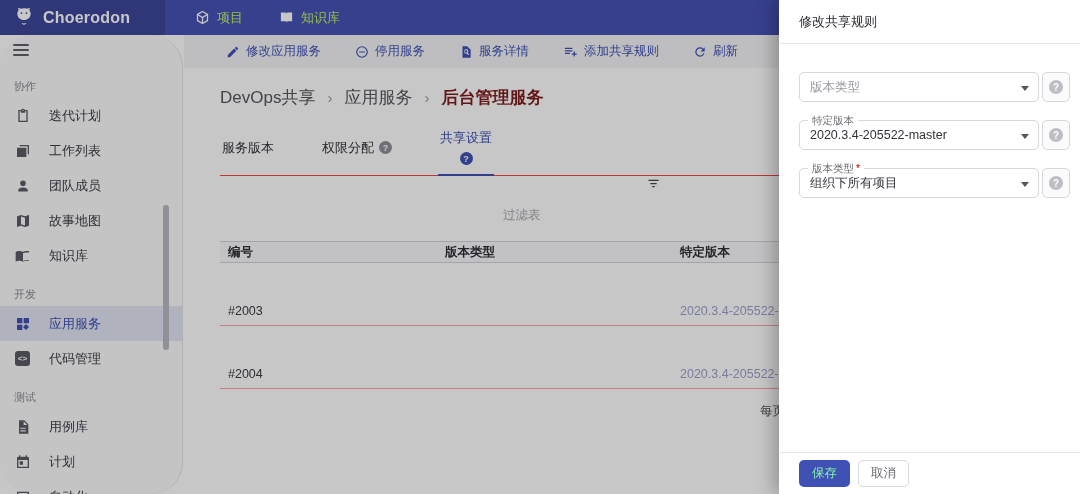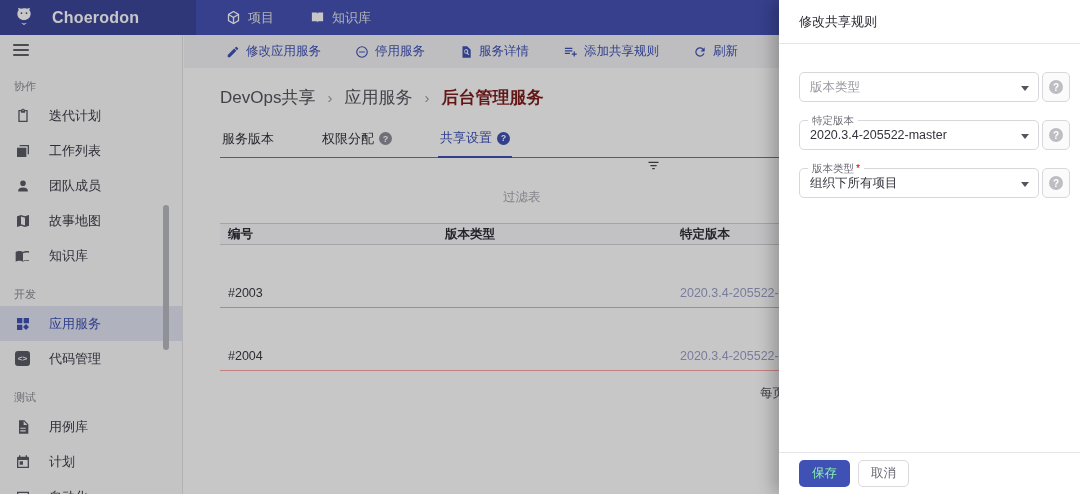--- a/index.html
+++ b/index.html
@@ -1,31 +1,31 @@
 <!DOCTYPE html>
 <html><head>
 <meta charset="utf-8">
 <style>
   * { margin:0; padding:0; box-sizing:border-box; }
   html,body { width:1080px; height:494px; overflow:hidden; }
   body { font-family:"Liberation Sans","DejaVu Sans",sans-serif; background:#fff; position:relative; font-size:13px; color:#33333b; }
 
   
   .topbar { position:absolute; top:0; left:0; width:1080px; height:35px; background:#4653b5; display:flex; align-items:stretch; z-index:10; }
-  .logo-area { width:196px; background:#3e479b; display:flex; align-items:center; padding-left:14px; gap:18px; }
+  .logo-area { width:165px; background:#3e479b; display:flex; align-items:center; padding-left:14px; gap:9px; }
   .logo-area .brand { color:#fff; font-size:16px; font-weight:bold; letter-spacing:.2px; }
   .topnav { display:flex; align-items:center; padding-left:30px; gap:36px; flex:1; }
-  .topnav-item { display:flex; align-items:center; gap:7px; color:#e5e5e5; font-size:13px; cursor:pointer; }
+  .topnav-item { display:flex; align-items:center; gap:7px; color:#bef264; font-size:13px; cursor:pointer; }
   .topnav-item svg { display:block; }
   .org-box { display:flex; flex-direction:column; justify-content:center; border-left:1px solid rgba(255,255,255,.25); padding:0 14px; min-width:70px; }
   .org-label { font-size:9.5px; color:rgba(255,255,255,.65); line-height:12px; }
   .org-name { font-size:12px; color:#fff; font-weight:bold; line-height:14px; }
 
   
-  .sidebar { position:absolute; top:35px; left:0; width:183px; height:459px; background:#fbfbfd; border-right:1px solid #e4e4e8; z-index:5; }
+  .sidebar { position:absolute; top:35px; left:0; width:183px; height:459px; background:#fbfbfd; border-right:1px solid #e4e4e8; z-index:5;border-radius:32px; }
   .hamburger { height:30px; display:flex; align-items:center; padding-left:13px; cursor:pointer; }
   .hamburger .bars { width:16px; height:12px; display:flex; flex-direction:column; justify-content:space-between; }
   .hamburger .bars i { height:2px; background:#61616b; border-radius:1px; }
   .s-section { font-size:11px; color:#8c8c94; padding:14px 0 4px 14px; }
   .s-item { height:35px; display:flex; align-items:center; padding-left:14px; gap:18px; color:#3c3c46; cursor:pointer; }
   .s-item .ic { width:17px; height:17px; color:#5c5c66; flex:none; display:flex; align-items:center; justify-content:center; }
   .s-item.active { background:rgba(63,81,181,.13); color:#3f51b5; }
   .s-item.active .ic { color:#3f51b5; }
   .s-item .code-badge { width:15px; height:15px; background:#5c5c66; border-radius:3px; color:#fbfbfd; font-size:8px; display:flex; align-items:center; justify-content:center; font-weight:bold; }
   .side-scroll-thumb { position:absolute; left:163px; top:170px; width:6px; height:145px; background:#b9b9c2; border-radius:3px; }
@@ -36,21 +36,21 @@
   .tb-btn { display:flex; align-items:center; gap:6px; color:#3f51b5; font-size:12.5px; cursor:pointer; white-space:nowrap; }
   .tb-btn svg { display:block; }
 
   .content { padding:18px 0 0 36px; }
   .breadcrumb { font-size:17px; color:#56565e; display:flex; align-items:center; gap:12px; }
   .breadcrumb .sep { color:#9a9aa2; font-size:15px; }
   .breadcrumb .last { color:#7f1d1d; font-weight:bold; }
 
   .tabs { display:flex; gap:44px; margin-top:16px; border-bottom:1px solid #ef4444; width:560px; }
   .tab { display:flex; align-items:center; gap:5px; font-size:13px; color:#33333b; padding:4px 2px 9px 2px; cursor:pointer; }
-  .tab.active { color:#3f51b5; border-bottom:2px solid #3f51b5; margin-bottom:-1px; }
+  .tab.active { color:#3f51b5; border-bottom:2px solid #3f51b5; margin-bottom:-1px;flex-direction:column; }
   .help-dot { width:13px; height:13px; border-radius:50%; background:#8f8f99; color:#fff; font-size:9px; display:flex; align-items:center; justify-content:center; font-weight:bold; }
   .tab.active .help-dot { background:#3f51b5; }
 
   .filter-row { height:32px; display:flex; align-items:center; gap:14px; padding-left:6px;flex-direction:column; }
   .filter-row svg { color:#44444c; }
   .filter-input { border:none; outline:none; background:transparent; font-size:12.5px; color:#33333b; width:300px; }
   .filter-input::placeholder { color:#a8a8b0; }
 
   .table { width:825px; margin-top:2px; font-size:12.5px; }
   .t-row { display:grid; grid-template-columns:175px 30px 220px 1fr; align-items:center;margin-top:33px; }

